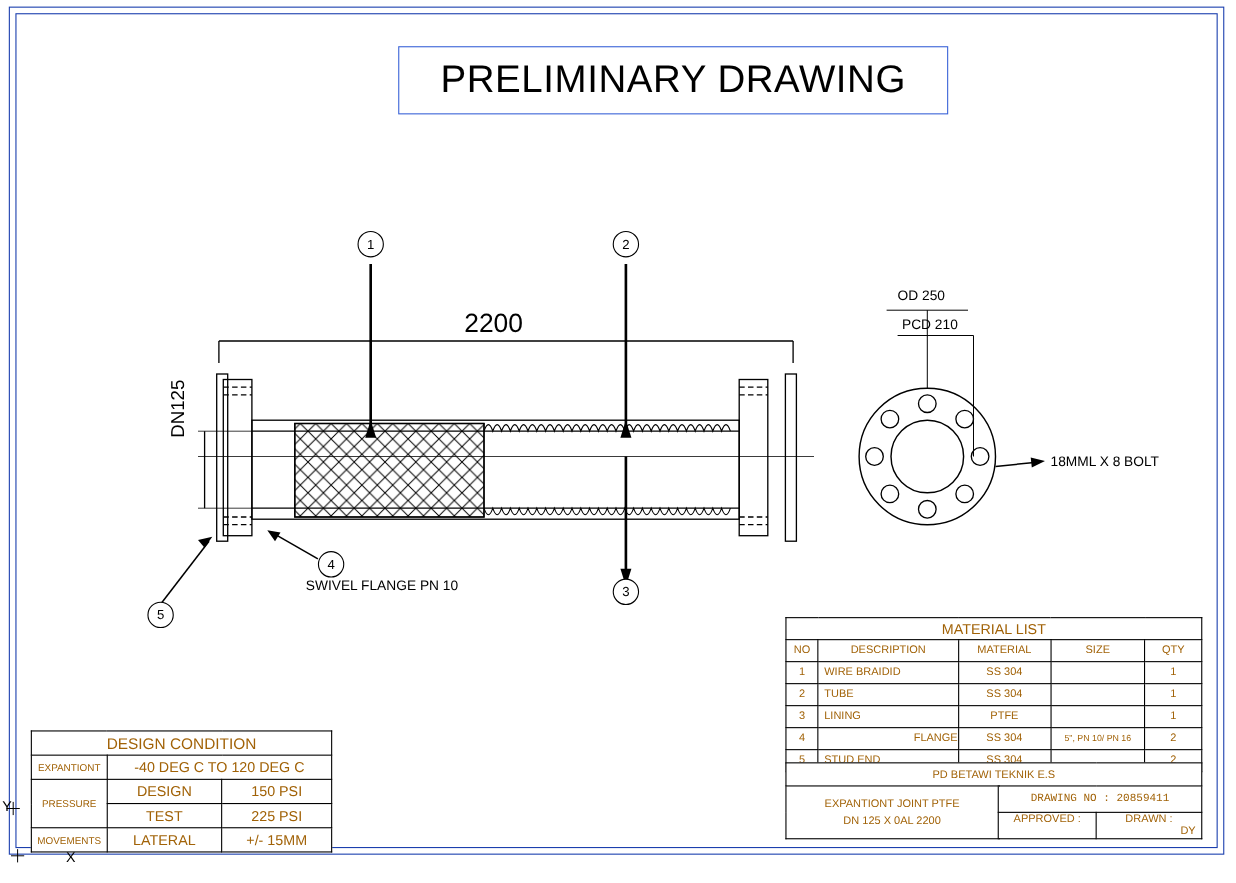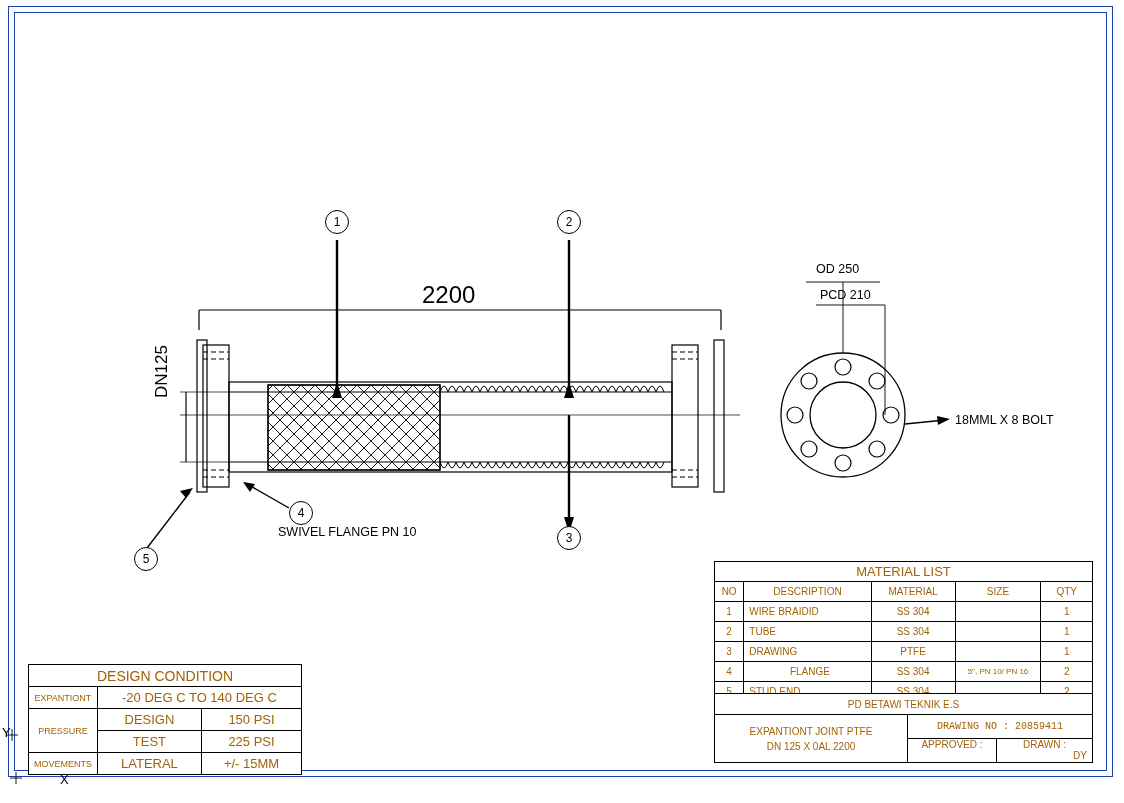--- a/index.html
+++ b/index.html
@@ -134,20 +134,23 @@
   }
 </style>
 </head>
 <body>
 
 <div class="sheet">
 
   <div class="outer-border"></div>
   <div class="inner-border"></div>
 
+  <div class="title-box">
+    <span class="t">PRELIMINARY DRAWING</span>
+  </div>
 
   <svg class="overlay" viewBox="0 0 1124 803">
     <g stroke="#000" fill="none" stroke-width="1.2">
 
       <line x1="199" y1="310" x2="721" y2="310"></line>
       <line x1="199" y1="310" x2="199" y2="330"></line>
       <line x1="721" y1="310" x2="721" y2="330"></line>
 
       <rect x="197" y="340" width="10" height="152"></rect>
 
@@ -253,21 +256,21 @@
   <div class="balloon" style="left:289px; top:501px;">4</div>
   <div class="balloon" style="left:134px; top:547px;">5</div>
 
   <table class="dwg" id="design-condition-table">
     <tbody>
         <tr>
       <td class="hdr" colspan="3">DESIGN CONDITION</td>
     </tr>
     <tr>
       <td class="small" style="width:68px;">EXPANTIONT</td>
-      <td class="val" colspan="2">-20 DEG C TO 140 DEG C</td>
+      <td class="val" colspan="2">-40 DEG C TO 120 DEG C</td>
     </tr>
     <tr>
       <td class="small" rowspan="2">PRESSURE</td>
       <td class="val" style="width:104px;">DESIGN</td>
       <td class="val" style="width:100px;">150 PSI</td>
     </tr>
     <tr>
       <td class="val">TEST</td>
       <td class="val">225 PSI</td>
     </tr>
@@ -300,28 +303,28 @@
     </tr>
     <tr>
       <td>2</td>
       <td style="text-align:left;padding-left:5px;">TUBE</td>
       <td>SS 304</td>
       <td class="tiny"></td>
       <td>1</td>
     </tr>
     <tr>
       <td>3</td>
-      <td style="text-align:left;padding-left:5px;">DRAWING</td>
+      <td style="text-align:left;padding-left:5px;">LINING</td>
       <td>PTFE</td>
       <td class="tiny"></td>
       <td>1</td>
     </tr>
     <tr>
       <td>4</td>
-      <td style="text-align:center;padding-left:5px;margin-top:12px;">FLANGE</td>
+      <td style="text-align:right;padding-left:5px;margin-top:12px;">FLANGE</td>
       <td>SS 304</td>
       <td class="tiny">5", PN 10/ PN 16</td>
       <td>2</td>
     </tr>
     <tr>
       <td>5</td>
       <td style="text-align:left;padding-left:5px;">STUD END</td>
       <td>SS 304</td>
       <td class="tiny"></td>
       <td>2</td>

